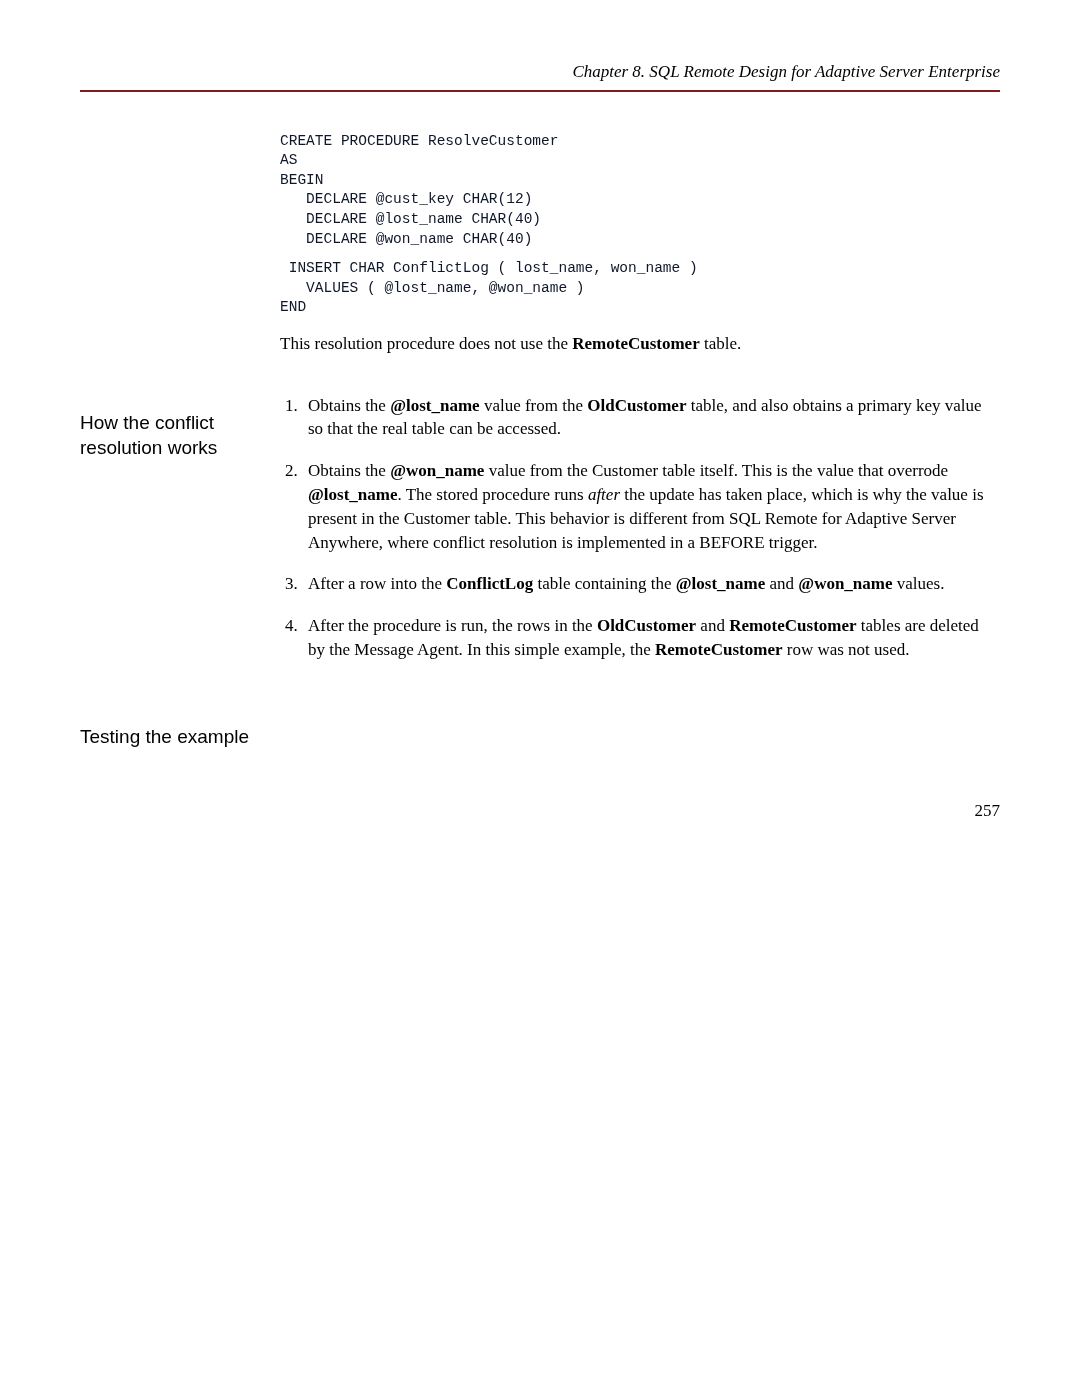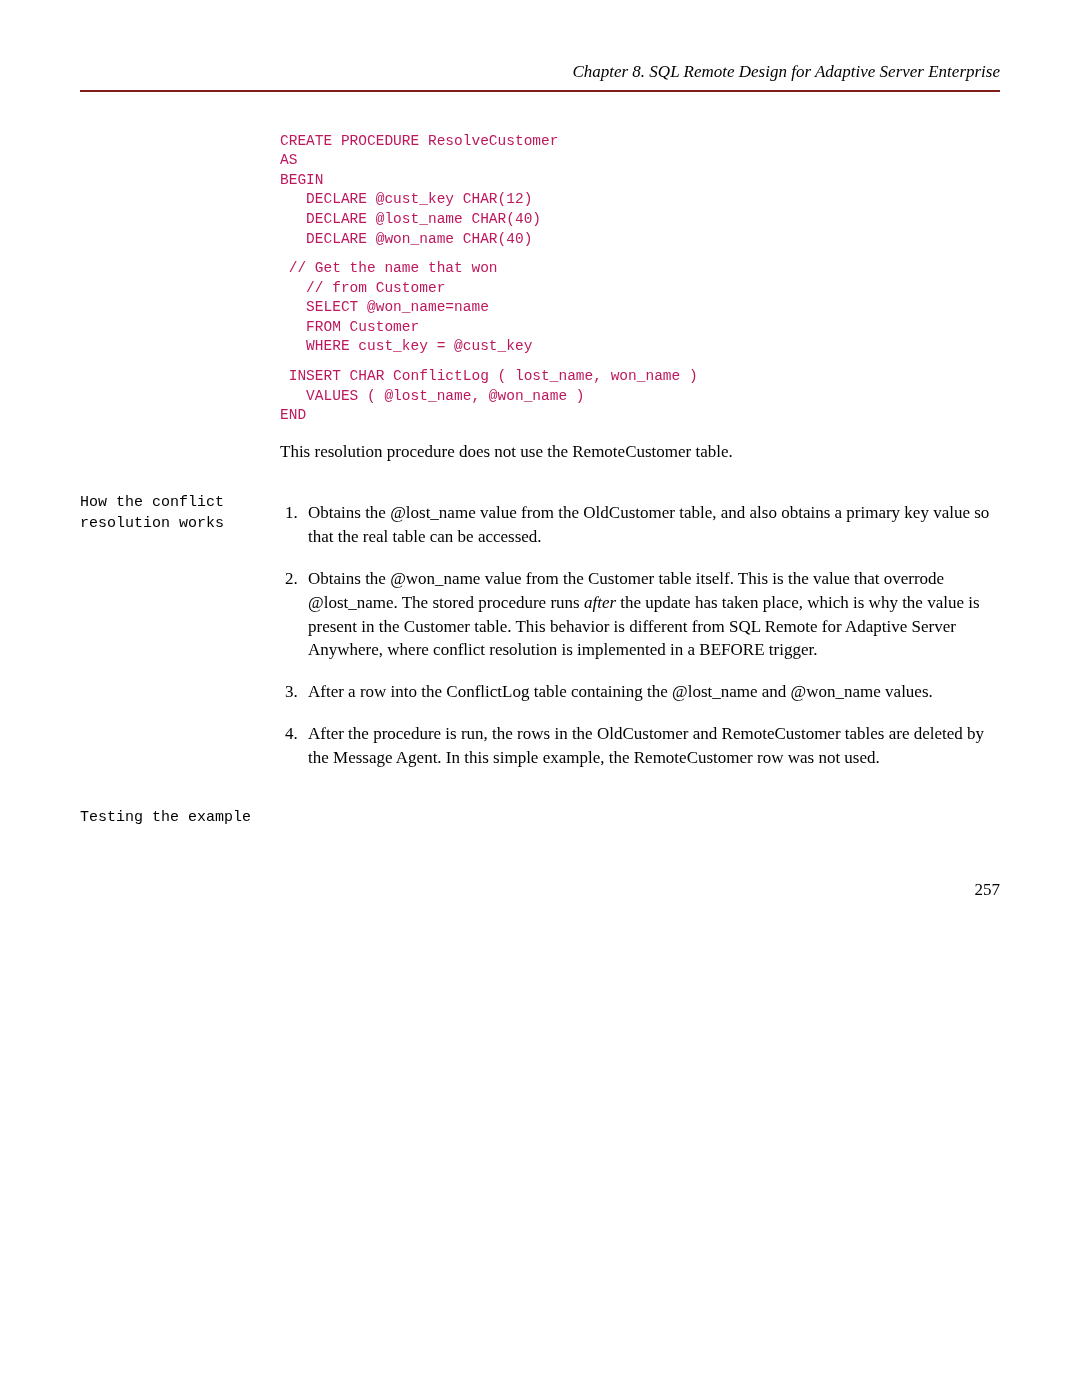--- a/index.html
+++ b/index.html
@@ -20,30 +20,31 @@
     padding-bottom: 6px;
     border-bottom: 2px solid #7f1d1d;
     margin-bottom: 40px;
   }
   .content-area {
     display: grid;
     grid-template-columns: 180px 1fr;
     gap: 20px;
   }
   .sidebar-label {
-    font-family: Liberation Mono, monospace;
-    font-size: 15px;
+    font-family: Liberation Sans, sans-serif;
+    font-size: 19px;
     line-height: 1.35;
+    margin-top: 24px;
   }
   .main-col {
     grid-column: 2;
   }
   pre {
     font-family: 'Courier New', Courier, monospace;
-    color: #be185d;
+    color: #0f172a;
     font-size: 14.5px;
     line-height: 1.35;
     margin: 0;
     white-space: pre;
   }
   .code-block {
     margin-bottom: 10px;
   }
   .body-para {
     margin: 14px 0 10px 0;
@@ -59,45 +60,38 @@
     padding-left: 6px;
   }
   .sub-para {
     margin-top: 10px;
   }
   .page-number {
     text-align: right;
     margin-top: 50px;
     font-size: 17px;
   }
-  b { font-weight: normal; }
+  b { font-weight: bold; }
   .italic-word { font-style: italic; }
 </style>
 </head>
 <body>
 
 <div class="chapter-header">Chapter 8.   SQL Remote Design for Adaptive Server Enterprise</div>
 
 <div class="content-area">
 
   <div class="main-col" style="grid-row:1;">
     <div class="code-block">
         <pre>CREATE PROCEDURE ResolveCustomer
 AS
 BEGIN
    DECLARE @cust_key CHAR(12)
    DECLARE @lost_name CHAR(40)
    DECLARE @won_name CHAR(40)</pre>
-      </div>
-    <div class="code-block">
-        <pre> // Get the name that won
-   // from Customer
-   SELECT @won_name=name
-   FROM Customer
-   WHERE cust_key = @cust_key</pre>
       </div>
     <div class="code-block">
         <pre> INSERT CHAR ConflictLog ( lost_name, won_name )
    VALUES ( @lost_name, @won_name )
 END</pre>
       </div>
 
     <p class="body-para">
       <span>This resolution procedure does not use the </span><b>RemoteCustomer</b><span> table.</span>
     </p>

